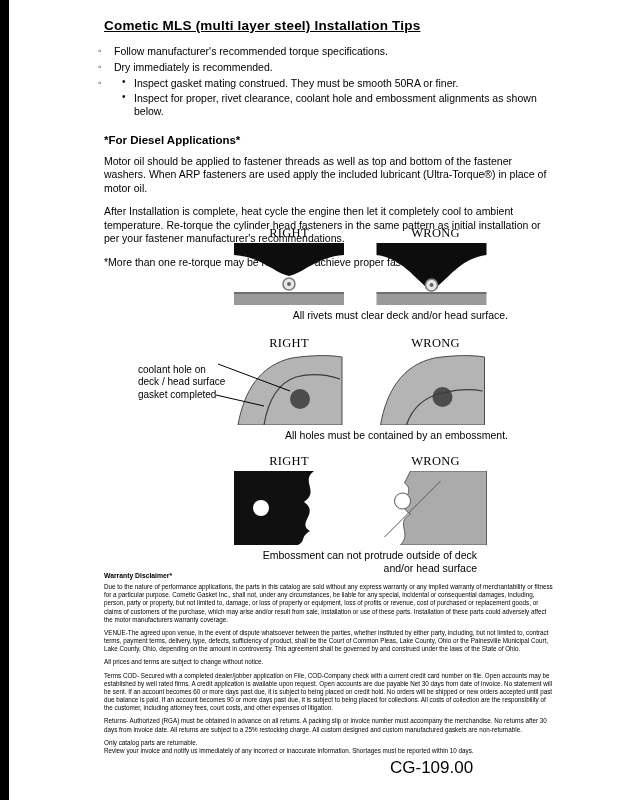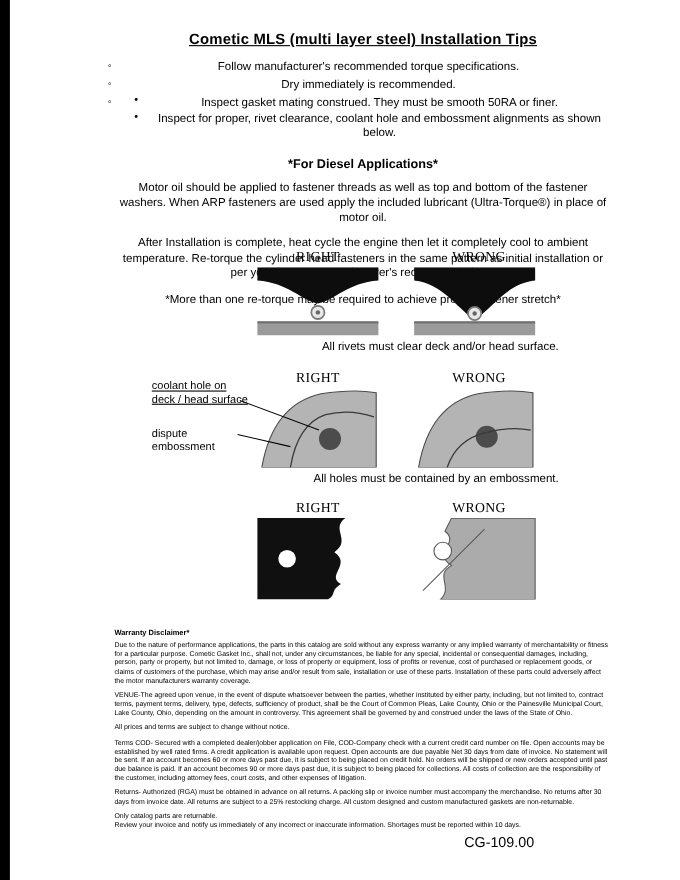--- a/index.html
+++ b/index.html
@@ -4,21 +4,21 @@
 <style>
   * { box-sizing: border-box; }
   html,body { margin:0; padding:0; }
   body {
     width:618px; height:800px; background:#ffffff; color:#000;
     font-family:"Liberation Sans", sans-serif; position:relative; overflow:hidden;
   }
   .left-bar { position:absolute; left:0; top:0; width:9px; height:800px; background:#000; }
 
   
-  .text-block { position:absolute; left:104px; top:28px; width:452px;text-align:center; }
+  .text-block { position:absolute; left:104px; top:18px; width:452px; }
   .title {
     font-size:13.5px; font-weight:bold; text-decoration:underline;
     margin:0 0 12px 0; letter-spacing:.2px;
   }
   ul.tips { list-style:none; margin:0; padding:0; font-size:10.5px; }
   ul.tips li { position:relative; margin:0 0 3px 0; line-height:1.22; }
   li.lvl1 { padding-left:10px; }
   li.lvl2 { padding-left:30px; }
   .b1 { position:absolute; left:-6px; top:0; font-size:10px; }
   .b2 { position:absolute; left:18px; top:-1px; font-size:10px; }
@@ -35,31 +35,31 @@
   .hdr-right { width:112px; }
   .hdr-wrong { width:117px; }
   .fig-images { display:flex; margin-left:95px; gap:28px; margin-top:2px; }
   .fig-images svg { display:block; }
   .fig-caption { font-size:10.5px; margin:4px 0 0 99px; line-height:1.25;text-align:right; }
   .row1 { margin-bottom:14px; }
   .row2 { margin-bottom:12px; }
   .cap-narrow { width:240px; }
 
   .callout { position:absolute; font-size:10px; line-height:1.18; }
-  .callout-1 { left:0; top:10px; width:88px;text-decoration:underline; }
+  .callout-1 { left:0; top:28px; width:88px; }
   .callout-2 { left:0; top:53px; width:92px; }
   .leader-svg { position:absolute; left:0; top:0; width:370px; height:95px; pointer-events:none; }
 
   
   .warranty { position:absolute; left:104px; top:572px; width:452px; }
   .warranty-heading { font-size:6.8px; font-weight:bold; margin:0 0 4px 0; }
   .fine { font-size:6.3px; line-height:1.3; margin:0 0 5px 0; }
   .fine.tight { margin:0; }
 
-  .footer-code { position:absolute; left:390px; top:758px; font-size:13px;margin-left:32px; }
+  .footer-code { position:absolute; left:390px; top:758px; font-size:17px; }
 </style>
 </head>
 <body>
 
 <div class="left-bar"></div>
 
 <div class="text-block">
   <h1 class="title">Cometic MLS (multi layer steel) Installation Tips</h1>
 
   <ul class="tips">
@@ -113,21 +113,21 @@
         <path d="M30,72 C34,48 44,30 62,24 C78,20 94,22 106,26" fill="none" stroke="#3a3a3a" stroke-width="1.2"></path>
         <circle cx="66" cy="46" r="10" fill="#4c4c4c"></circle>
       </svg>
       <svg width="117" height="72" viewBox="0 0 110 72">
         <path d="M4,72 C10,38 26,12 58,5 C78,2 96,2 108,4 L108,72 Z" fill="#b4b4b4" stroke="#4a4a4a" stroke-width="1"></path>
         <circle cx="66" cy="44" r="10" fill="#4c4c4c"></circle>
         <path d="M30,72 C36,54 48,44 66,40 C82,36 96,36 106,38" fill="none" stroke="#3a3a3a" stroke-width="1.2"></path>
       </svg>
     </div>
     <div class="callout callout-1">coolant hole on deck / head surface</div>
-    <div class="callout callout-2">dispute embossment</div>
+    <div class="callout callout-2">gasket completed</div>
     <svg class="leader-svg">
       <line x1="80" y1="28" x2="152" y2="55" stroke="#000" stroke-width="1"></line>
       <line x1="78" y1="59" x2="126" y2="70" stroke="#000" stroke-width="1"></line>
     </svg>
     <div class="fig-caption">All holes must be contained by an embossment.</div>
   </div>
 
   <div class="fig-row row3">
     <div class="fig-headers">
       <span class="hdr-right">RIGHT</span>
@@ -137,20 +137,21 @@
       <svg width="112" height="74" viewBox="0 0 110 74">
         <path d="M0,0 H80 C66,10 86,20 70,31 C86,42 62,52 76,60 C66,66 72,70 64,74 H0 Z" fill="#101010"></path>
         <circle cx="27" cy="37" r="8" fill="#ffffff"></circle>
       </svg>
       <svg width="117" height="74" viewBox="0 0 110 74">
         <path d="M34,0 H110 V74 H24 C36,62 18,52 34,43 C16,33 42,22 28,12 Z" fill="#ababab" stroke="#5a5a5a" stroke-width="1"></path>
         <circle cx="26" cy="30" r="8" fill="#ffffff" stroke="#5a5a5a" stroke-width="1"></circle>
         <line x1="8" y1="66" x2="64" y2="10" stroke="#5a5a5a" stroke-width="1"></line>
       </svg>
     </div>
+    <div class="fig-caption cap-narrow">Embossment can not protrude outside of deck and/or head surface</div>
   </div>
 </div>
 
 <div class="warranty">
   <div class="warranty-heading">Warranty Disclaimer*</div>
   <p class="fine">Due to the nature of performance applications, the parts in this catalog are sold without any express warranty or any implied warranty of merchantability or fitness for a particular purpose.  Cometic Gasket Inc., shall not, under any circumstances, be liable for any special, incidental or consequential damages, including, person, party or property, but not limited to, damage, or loss of property or equipment, loss of profits or revenue, cost of purchased or replacement goods, or claims of customers of the purchase, which may arise and/or result from sale, installation or use of these parts.  Installation of these parts could adversely affect the motor manufacturers warranty coverage.</p>
   <p class="fine">VENUE-The agreed upon venue, in the event of dispute whatsoever between the parties, whether instituted by either party, including, but not limited to, contract terms, payment terms, delivery, type, defects, sufficiency of product, shall be the Court of Common Pleas, Lake County, Ohio or the Painesville Municipal Court, Lake County, Ohio, depending on the amount in controversy. This agreement shall be governed by and construed under the laws of the State of Ohio.</p>
   <p class="fine">All prices and terms are subject to change without notice.</p>
   <p class="fine">Terms COD- Secured with a completed dealer/jobber application on File, COD-Company check with a current credit card number on file.  Open accounts may be established by well rated firms.  A credit application is available upon request.  Open accounts are due payable Net 30 days from date of invoice.  No statement will be sent.  If an account becomes 60 or more days past due, it is subject to being placed on credit hold.  No orders will be shipped or new orders accepted until past due balance is paid.  If an account becomes 90 or more days past due, it is subject to being placed for collections.  All costs of collection are the responsibility of the customer, including attorney fees, court costs, and other expenses of litigation.</p>
   <p class="fine">Returns- Authorized (RGA) must be obtained in advance on all returns.  A packing slip or invoice number must accompany the merchandise.  No returns after 30 days from invoice date.  All returns are subject to a 25% restocking charge.  All custom designed and custom manufactured gaskets are non-returnable.</p>

